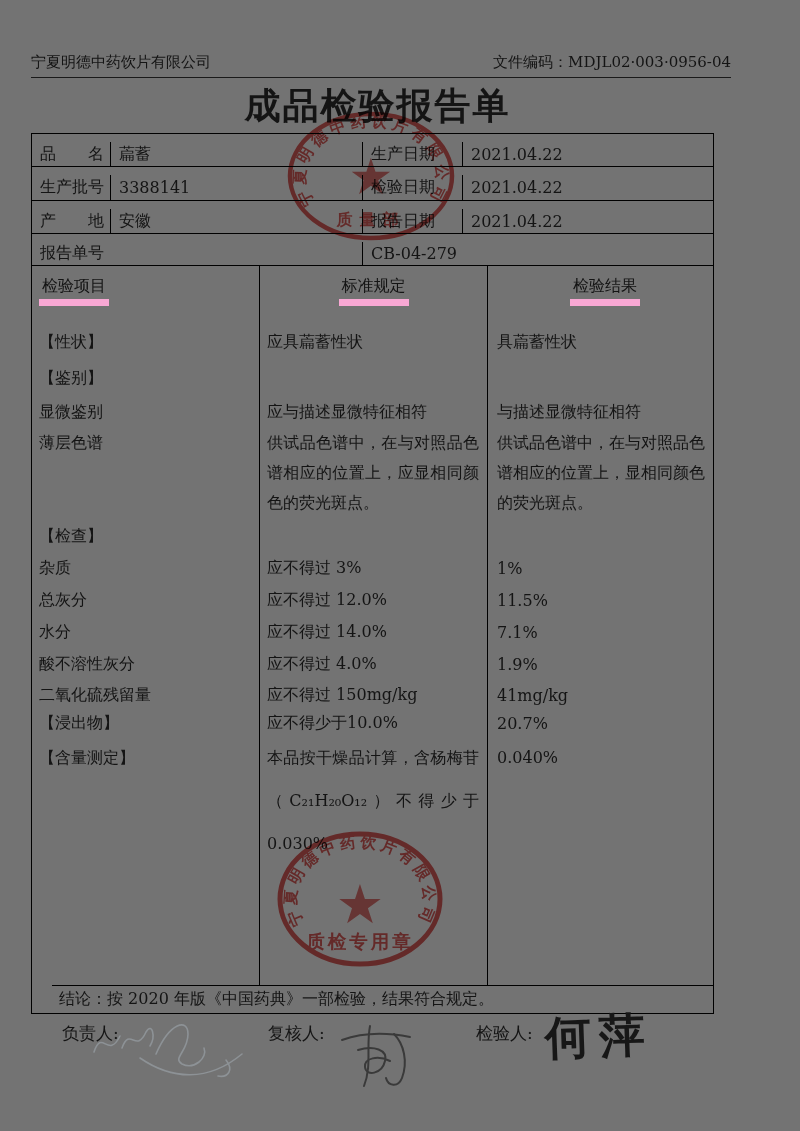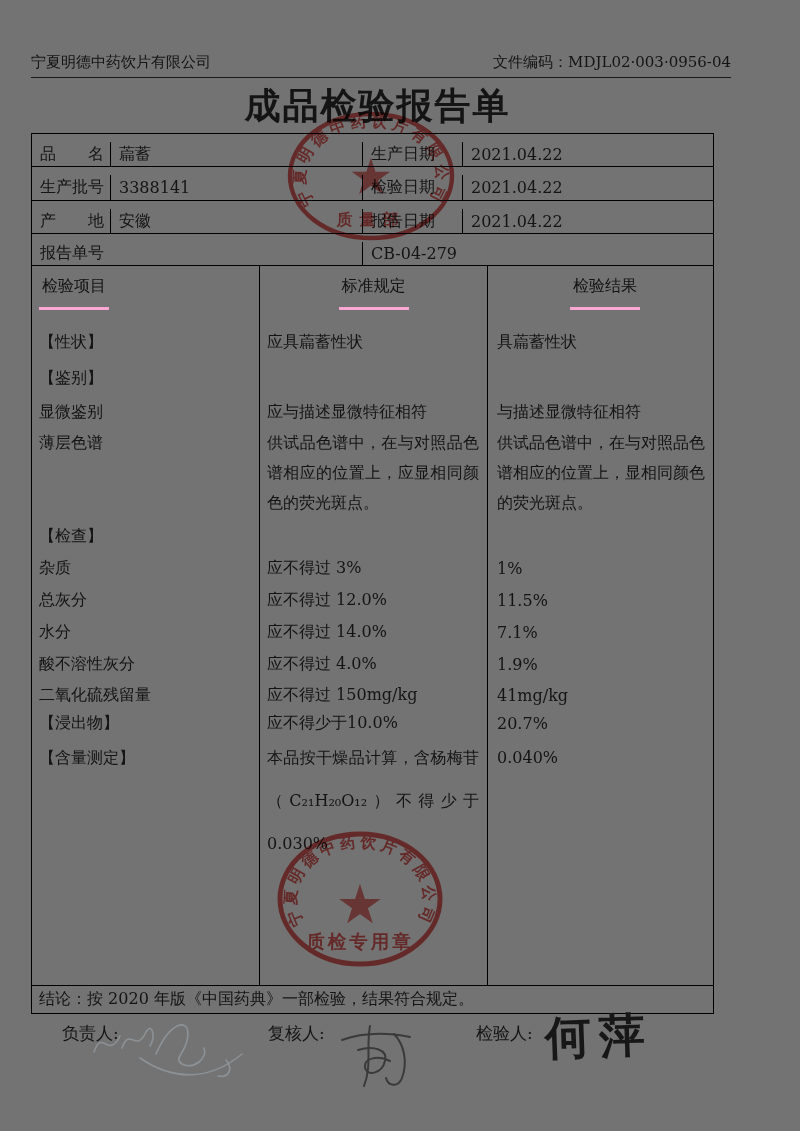--- a/index.html
+++ b/index.html
@@ -23,35 +23,35 @@
   .span2b{grid-column:3 / 5;}
 
   
   .main-section{display:flex;height:719px;}
   .mcol{width:228px;border-right:1px solid #000;box-sizing:border-box;display:flex;flex-direction:column;}
   .mcol.last{width:225px;border-right:none;}
   .mcell{box-sizing:border-box;display:flex;align-items:center;padding-left:7px;font-size:16px;}
   .mcol.last .mcell{padding-left:9px;}
   .mhead{align-items:flex-start;padding-top:10px;}
   .mhead.centered{justify-content:center;padding-left:0;}
-  .uline{border-bottom:3px solid #f9a8d4;padding:0 3px 10px 3px;}
+  .uline{border-bottom:7px solid #f9a8d4;padding:0 3px 2px 3px;}
   .h-head{height:58px;}
   .h-a{height:36px;}
   .h-b{height:32px;}
   .h-c{height:92px;}
   .h-d{height:30px;}
   .h-e{height:26px;}
   .h-f{height:75px;}
   .h-sp{flex:1;}
   .multiline{align-items:flex-start;line-height:30px;padding-top:0;padding-right:8px;text-align:justify;text-justify:inter-character;}
   .tall-lines{align-items:flex-start;line-height:43px;padding-right:8px;text-align:justify;text-justify:inter-character;}
   .topline{align-items:flex-start;line-height:43px;}
 
   
-  .conclusion-row{height:28px;border-top:1px solid #000;display:flex;align-items:center;padding-left:7px;font-size:16px;box-sizing:border-box;}
+  .conclusion-row{height:28px;border-top:1px solid #000;display:flex;align-items:center;padding-left:7px;font-size:16px;box-sizing:border-box;margin-left:20px;}
 
   
   .sig-row{position:absolute;left:31px;top:1022px;width:720px;font-size:17px;}
   .sig-label{position:absolute;top:0;}
   .sig-label.l1{left:0;margin-left:31px;}
   .sig-label.l2{left:237px;}
   .sig-label.l3{left:445px;}
   .sig-svg{position:absolute;}
   .sig-svg path{fill:none;stroke-linecap:round;}
   .sig1{left:86px;top:1014px;}

